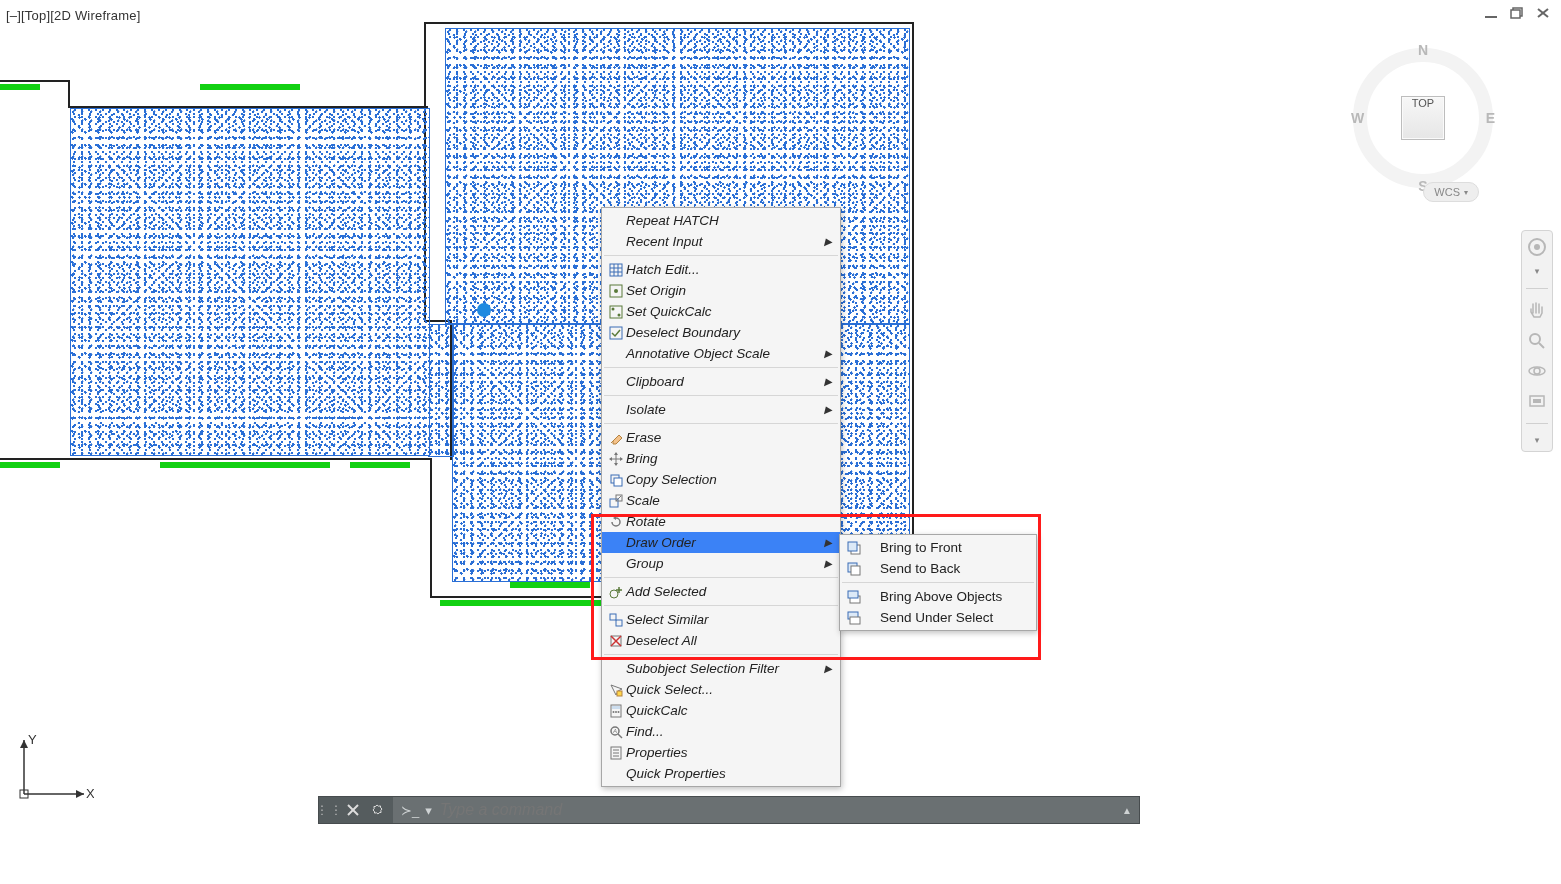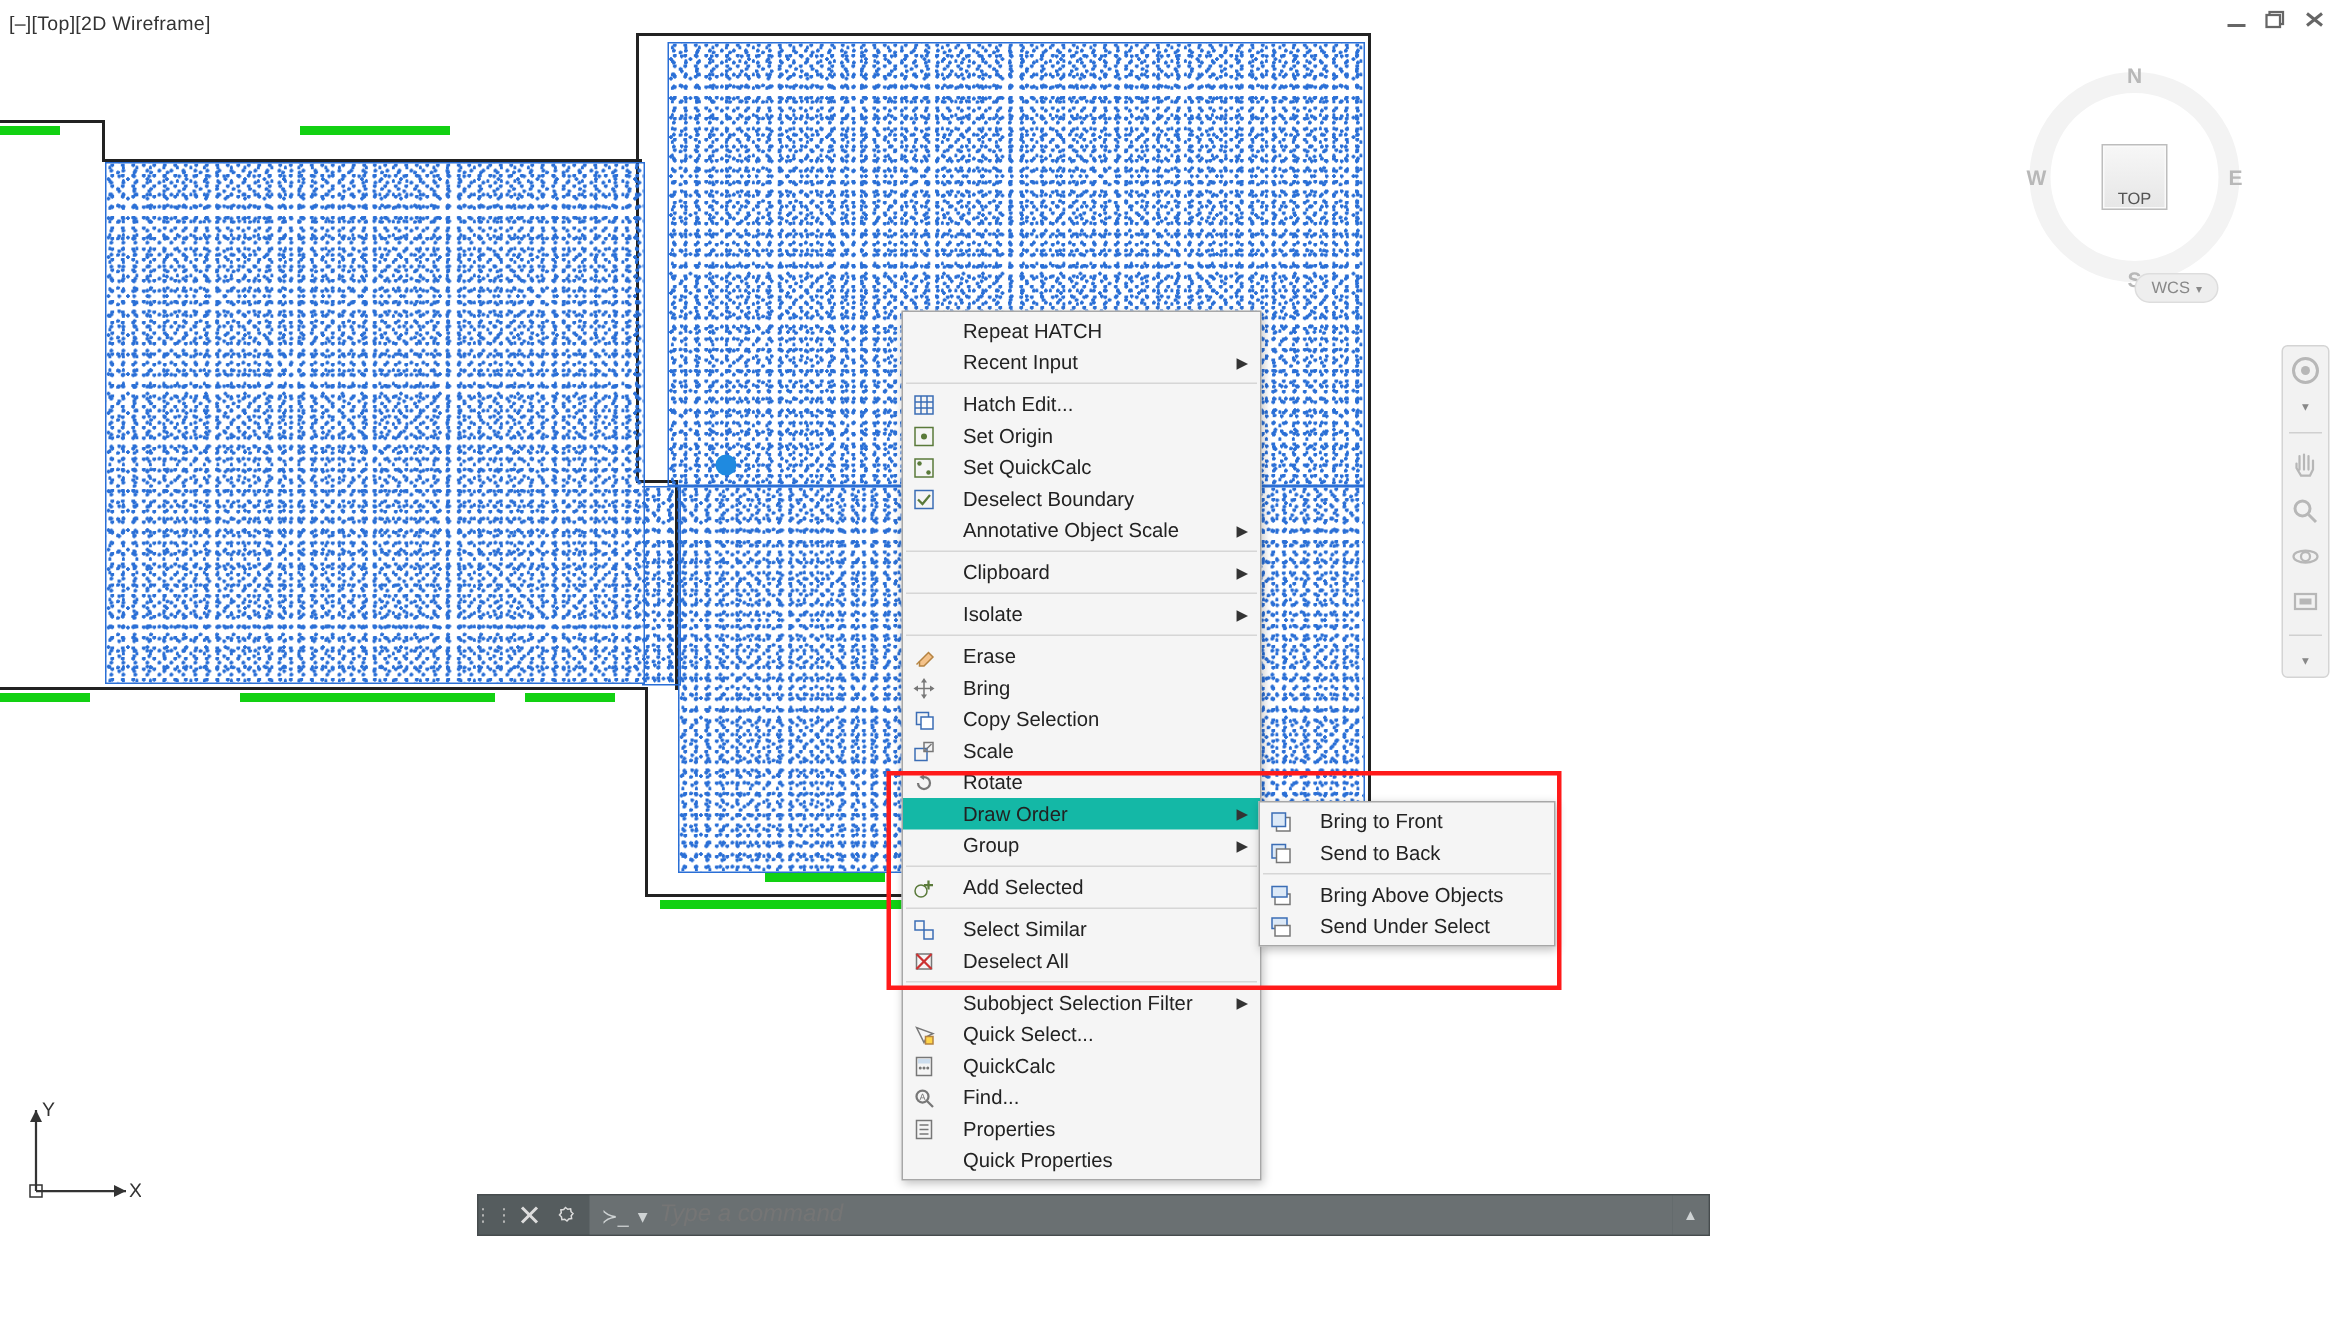--- a/index.html
+++ b/index.html
@@ -32,21 +32,21 @@
       radial-gradient(circle at 55% 15%, #2a6fd6 1.2px, transparent 1.3px),
       radial-gradient(circle at 85% 85%, #2a6fd6 1.2px, transparent 1.3px),
       radial-gradient(circle at 40% 60%, #2a6fd6 1.2px, transparent 1.3px);
     background-size: 9px 9px, 11px 11px, 13px 13px, 7px 7px, 10px 10px, 8px 8px;
     border:1px solid #2a6fd6;
   }
   .sel-dot { position:absolute; width:14px; height:14px; border-radius:50%; background:#1f8ae0; left:477px; top:303px; }
 
   
   .viewcube { position:absolute; right:48px; top:28px; width:180px; height:180px; display:flex; align-items:center; justify-content:center; }
-  .vc-face { width:44px; height:44px; background: linear-gradient(#f7f7f7,#e6e6e6); border:1px solid #bdbdbd; display:flex; align-items:flex-end; justify-content:center; font-size:11px; color:#555; box-shadow:0 0 0 1px #fafafa inset; }
+  .vc-face { width:44px; height:44px; background: linear-gradient(#f7f7f7,#e6e6e6); border:1px solid #bdbdbd; display:flex; align-items:flex-start; justify-content:center; font-size:11px; color:#555; box-shadow:0 0 0 1px #fafafa inset; }
   .vc-dir { position:absolute; font-size:14px; font-weight:bold; color:#b8b8b8; }
   .vc-n { top:14px; left:50%; transform:translateX(-50%); }
   .vc-s { bottom:14px; left:50%; transform:translateX(-50%); }
   .vc-e { right:18px; top:50%; transform:translateY(-50%); }
   .vc-w { left:18px; top:50%; transform:translateY(-50%); }
   .vc-ring { position:absolute; width:140px; height:140px; border-radius:50%; border:14px solid #f3f3f3; }
   .wcs-badge { position:absolute; right:82px; top:182px; background:#eee; color:#888; font-size:11px; padding:3px 10px; border-radius:10px; border:1px solid #ddd; display:flex; align-items:center; gap:4px;}
   .wcs-badge .chev { font-size:8px; }
 
   
@@ -65,22 +65,22 @@
   .cmdbar .grip { width:22px; display:flex; align-items:center; justify-content:center; color:#bbb; font-size:12px; letter-spacing:2px;}
   .cmdbar .cb-btn { width:24px; height:24px; display:flex; align-items:center;justify-content:center; color:#ddd; }
   .cmdbar .cb-btn svg { width:14px; height:14px; }
   .cmdbar .prompt { flex:1; background:#6a7072; margin-left:4px; height:100%; display:flex; align-items:center; padding-left:8px; gap:6px;}
   .cmdbar .chev { color:#cfd3d4; font-size:13px;}
   .cmdbar input { flex:1; background:transparent; border:none; outline:none; color:#c2c6c7; font-style:italic; font-size:16px; font-family:inherit;}
   .cmdbar .expand { width:24px; height:100%; background:#6a7072; display:flex; align-items:center; justify-content:center; color:#cfd3d4; font-size:10px;}
 
   
   .ctxmenu { position:absolute; left:601px; top:207px; width:240px; background:#f5f5f5; border:1px solid #a7a7a7; box-shadow:1px 2px 6px rgba(0,0,0,.25); font-size:13.5px; color:#222; padding:2px 0;}
-  .ctxmenu .row { display:flex; align-items:center; height:21px; padding:0 8px 0 4px; gap:16px; position:relative;}
-  .ctxmenu .row:hover, .ctxmenu .row.hover { background:#14b8a6; }
+  .ctxmenu .row { display:flex; align-items:center; height:21px; padding:0 8px 0 4px; gap:0; position:relative;font-style:italic;}
+  .ctxmenu .row:hover, .ctxmenu .row.hover { background:#3b82f6; }
   .ctxmenu .ico { width:20px; height:18px; display:flex; align-items:center; justify-content:center; flex:0 0 20px;}
   .ctxmenu .ico svg { width:16px; height:16px; }
   .ctxmenu .lbl { flex:1; white-space:nowrap; }
   .ctxmenu .sub { width:8px; text-align:right; font-size:10px; color:#333;}
   .ctxmenu hr { border:none; border-top:1px solid #d6d6d6; margin:3px 2px; }
   .submenu { position:absolute; left:839px; top:534px; width:198px; background:#f5f5f5; border:1px solid #a7a7a7; box-shadow:1px 2px 6px rgba(0,0,0,.25); font-size:13.5px; color:#222; padding:2px 0;}
   .submenu .row { display:flex; align-items:center; height:21px; padding:0 8px 0 4px; gap:16px;}
   .submenu .ico { width:20px; height:18px; display:flex; align-items:center; justify-content:center; flex:0 0 20px;}
   .submenu .ico svg{ width:16px; height:16px;}
   .submenu .lbl { flex:1; }

